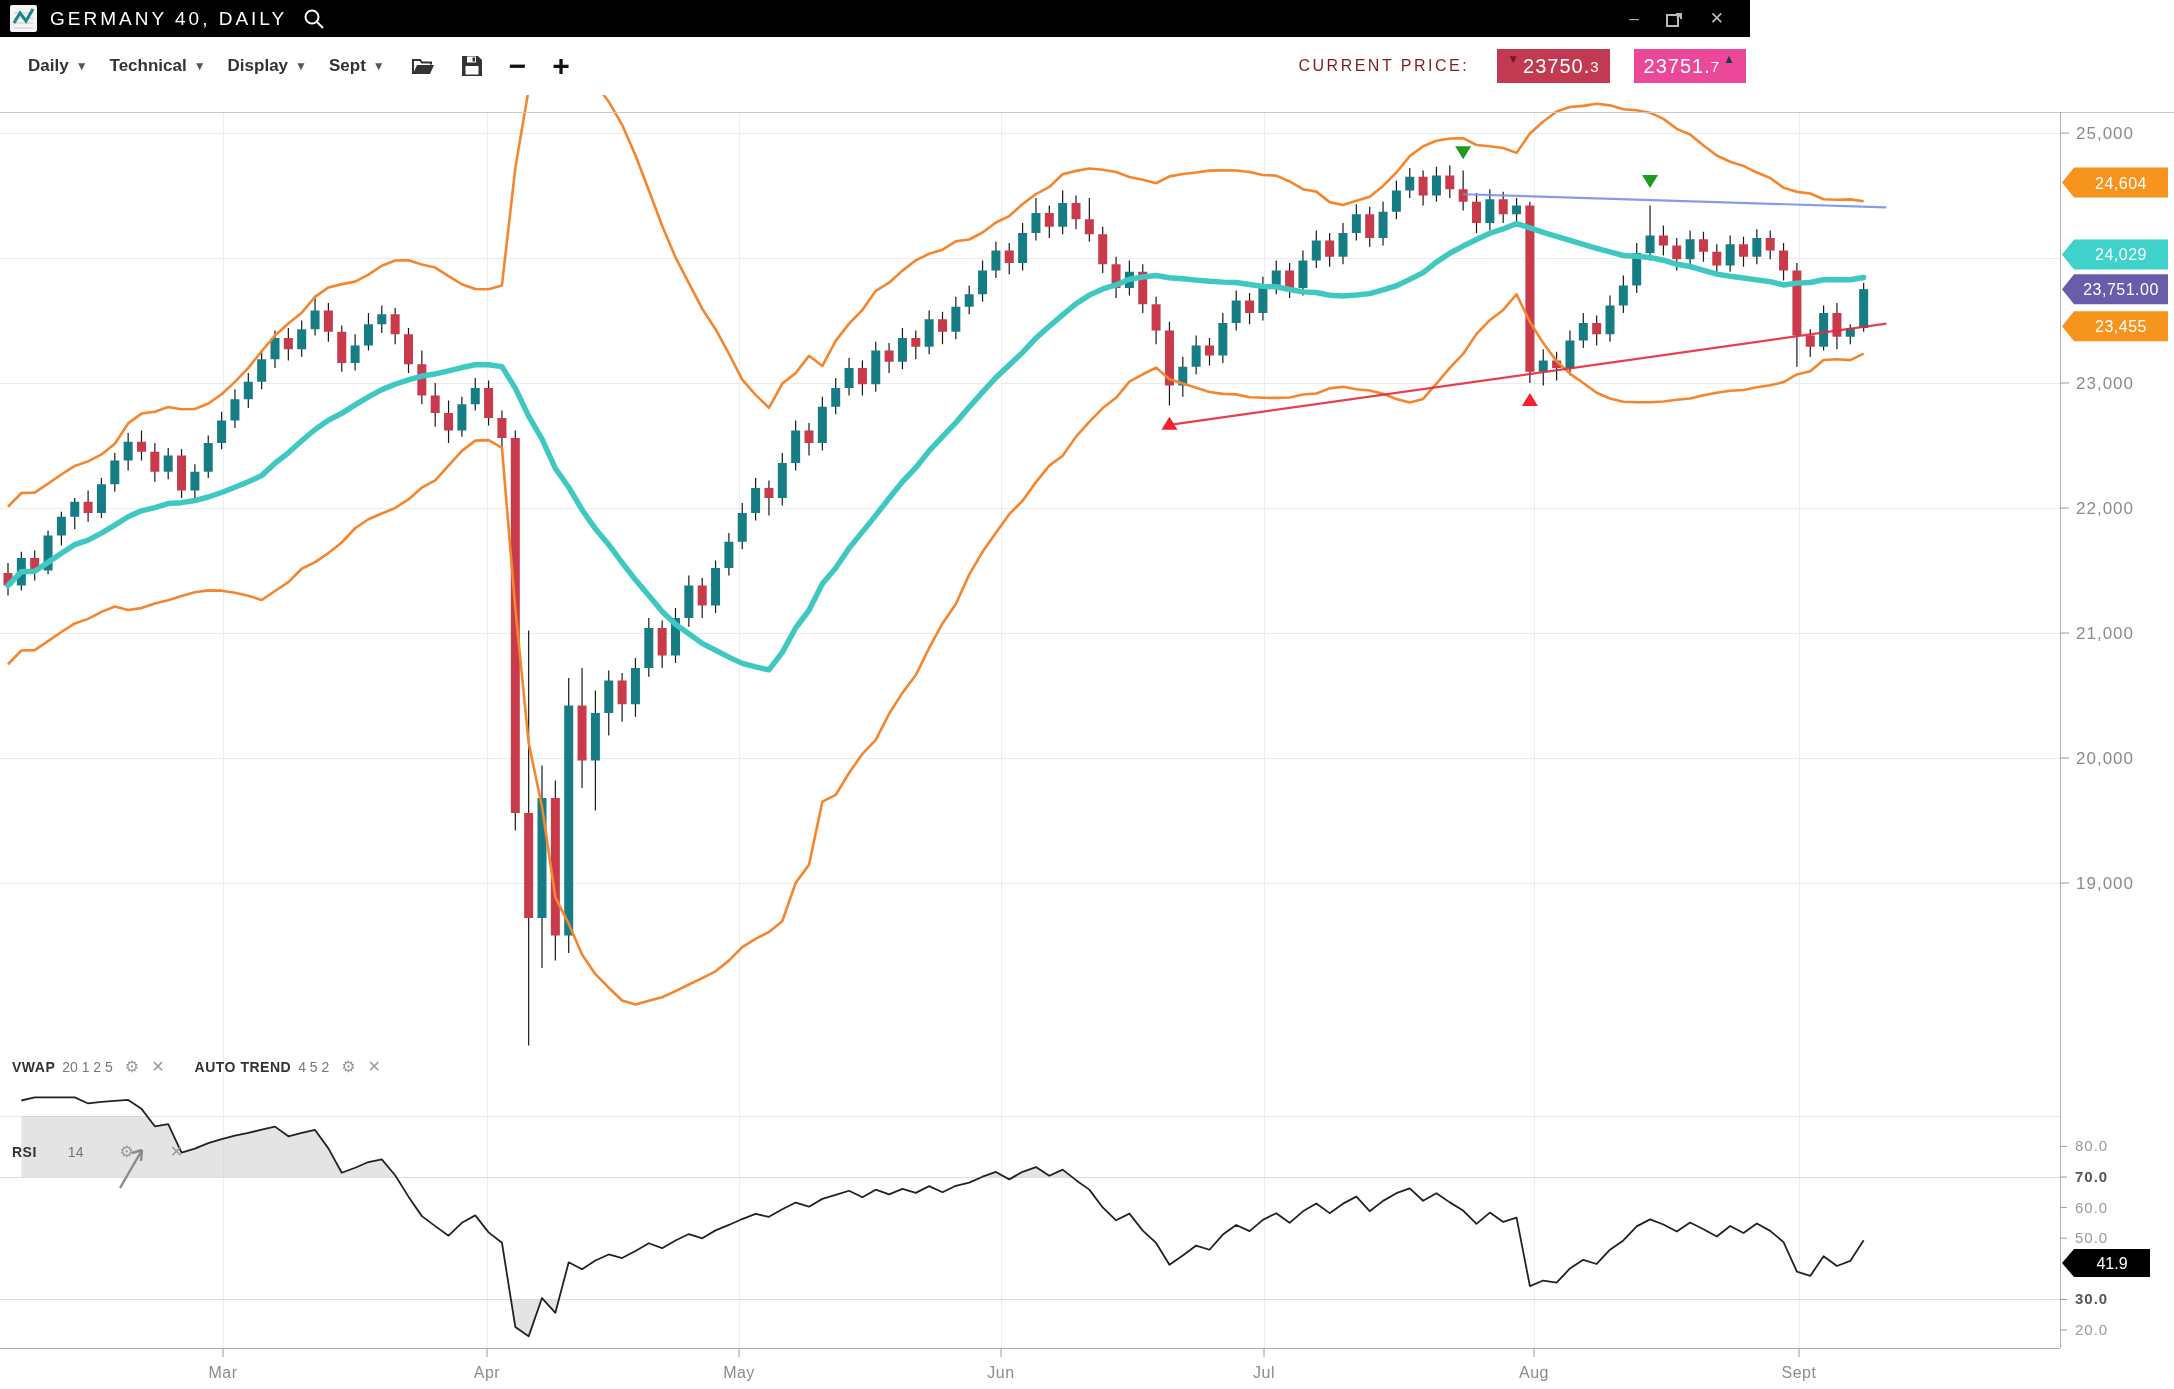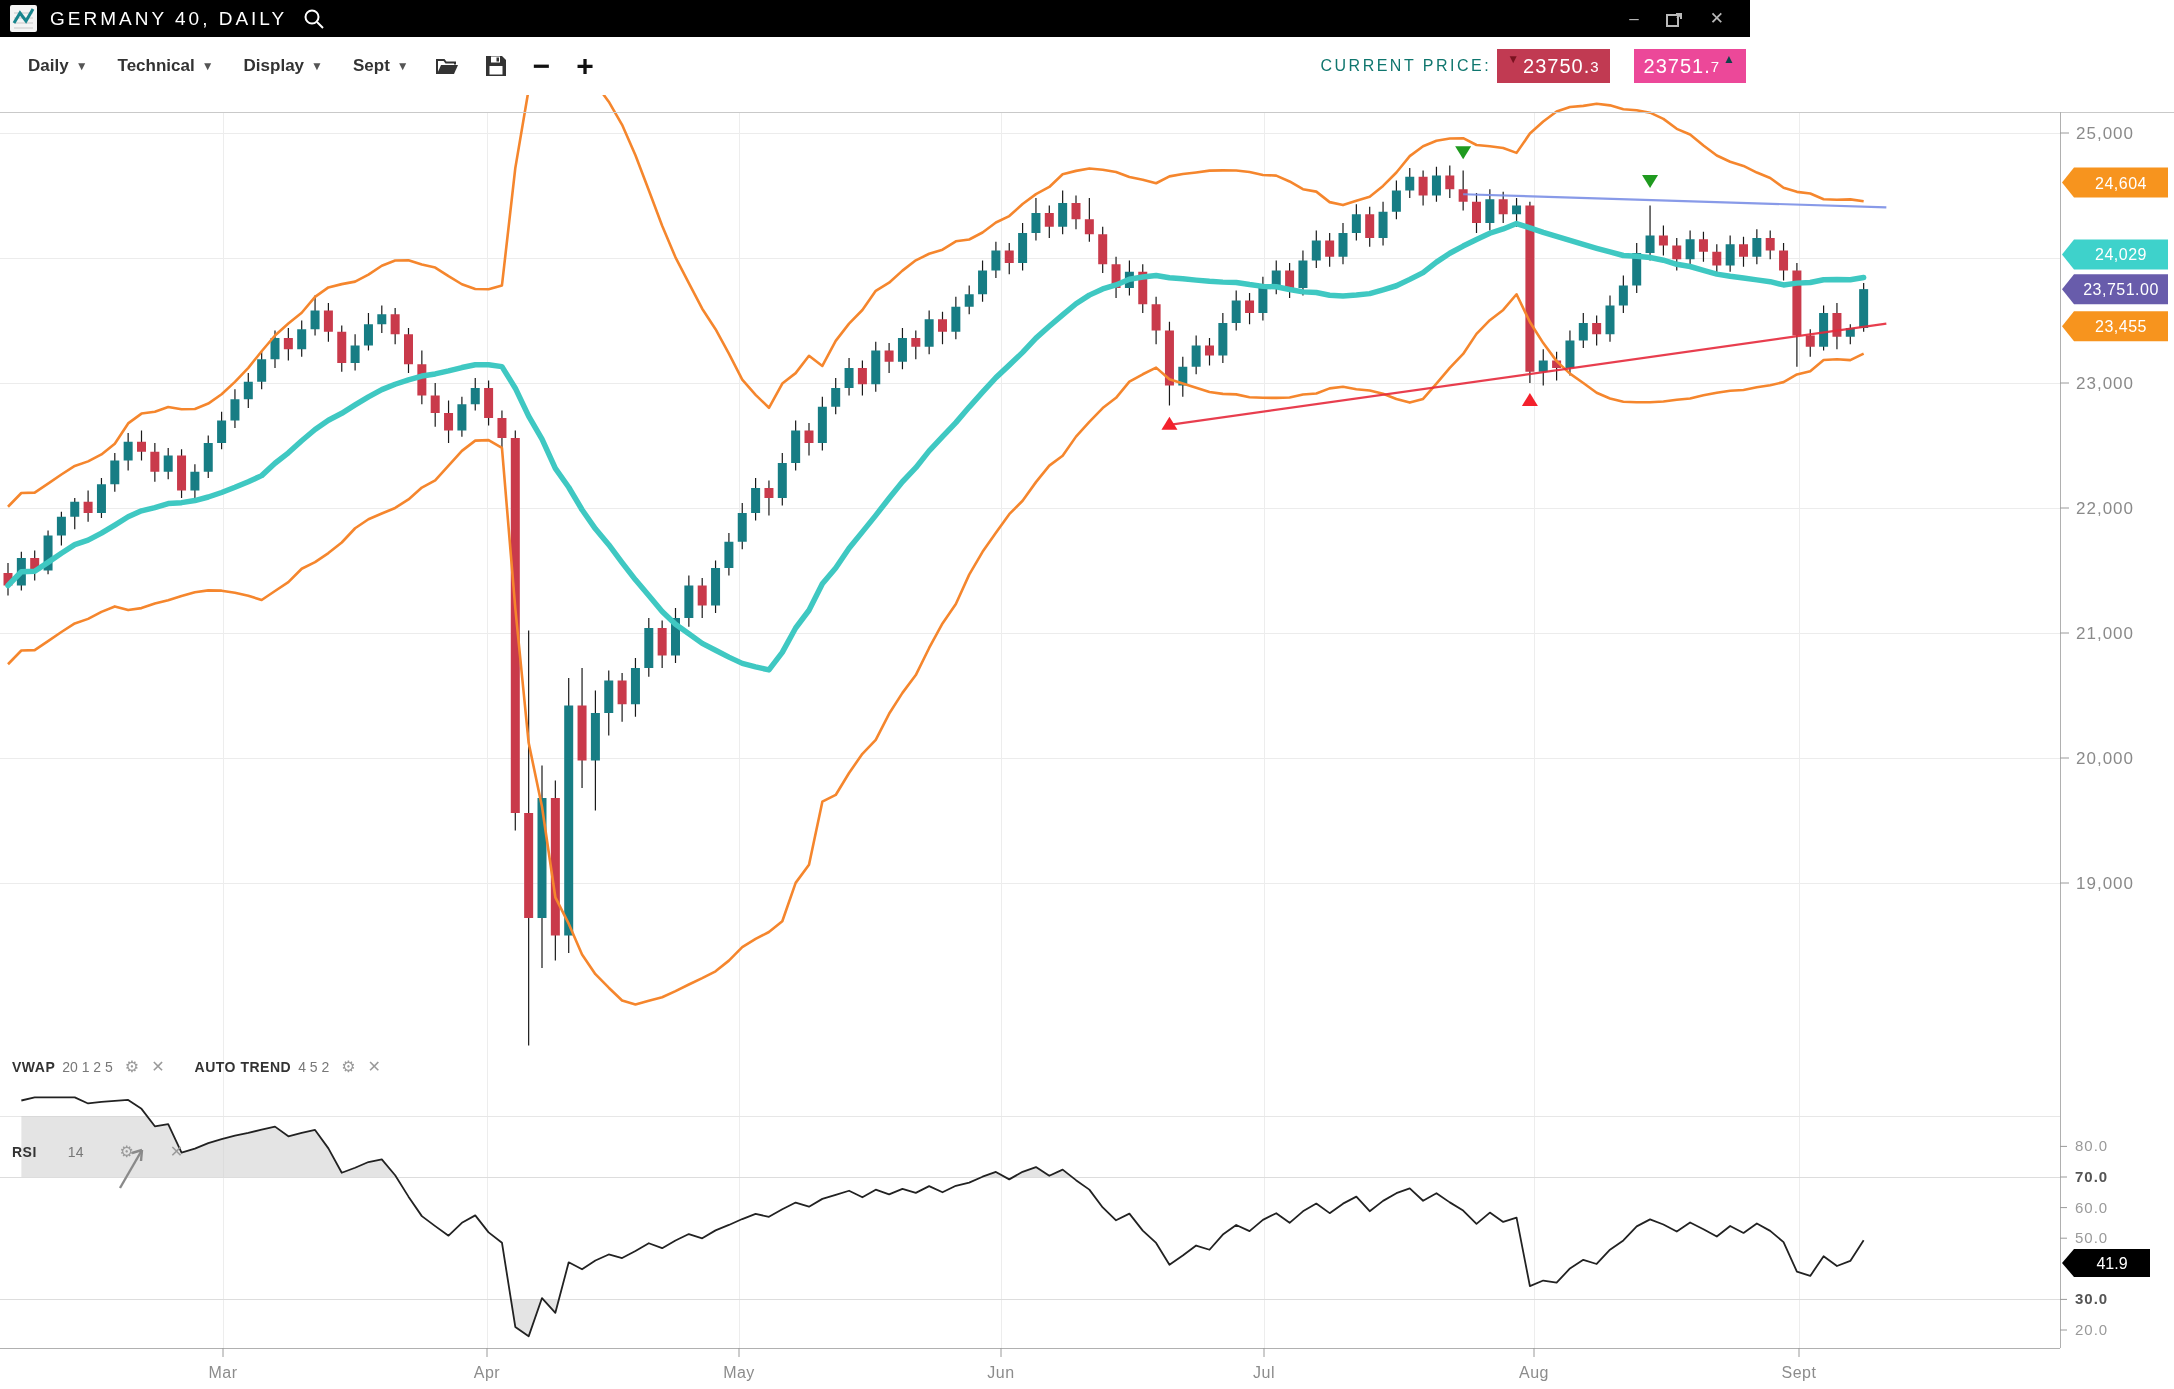--- a/index.html
+++ b/index.html
@@ -10,27 +10,27 @@
             display:flex;align-items:center;z-index:5;}
   .app-icon{margin-left:10px;width:27px;height:27px;flex:0 0 auto;}
   .tb-title{color:#fff;font-size:19px;letter-spacing:3px;margin-left:13px;font-weight:400;}
   .tb-search{margin-left:16px;}
   .tb-spacer{flex:1;}
   .winbtn{color:#b9b9b9;margin-right:26px;font-size:17px;line-height:37px;cursor:default;}
   .winbtn svg{vertical-align:middle;}
   
   .toolbar{position:absolute;left:14px;top:37px;width:1754px;height:58px;background:#fff;
            display:flex;align-items:center;z-index:5;}
-  .menu{display:flex;align-items:center;margin-left:30px;color:#333;font-size:17px;font-weight:700;}
+  .menu{display:flex;align-items:center;margin-left:22px;color:#333;font-size:17px;font-weight:700;}
   .menu:first-child{margin-left:14px;}
   .caret{color:#555;font-size:12px;margin-left:7px;}
   .tool-ico{margin-left:26px;display:flex;align-items:center;}
   .zoombtn{margin-left:26px;font-size:30px;font-weight:700;color:#111;line-height:26px;}
   .price-cluster{position:absolute;right:22px;top:0;height:58px;display:flex;align-items:center;}
-  .cp-label{font-size:16px;letter-spacing:2.5px;color:#0f766e;margin-right:6px;}
+  .cp-label{font-size:16px;letter-spacing:2.5px;color:#7f1d1d;margin-right:28px;}
   .pbox{height:34px;display:flex;align-items:center;padding:0 10px;font-size:20px;color:#fff;
         letter-spacing:1px;}
   .pbox.bid{background:#c13a52;margin-right:24px;}
   .pbox.ask{background:#ec4899;}
   .tickarrow{font-size:12px;line-height:10px;}
   .bid .tickarrow{color:#7a1220;margin-right:3px;align-self:flex-start;margin-top:5px;}
   .ask .tickarrow{color:#0c444a;margin-left:3px;align-self:flex-start;margin-top:5px;}
   .frac{font-size:15px;}
   
   .chart-svg{position:absolute;left:0;top:0;z-index:1;}

